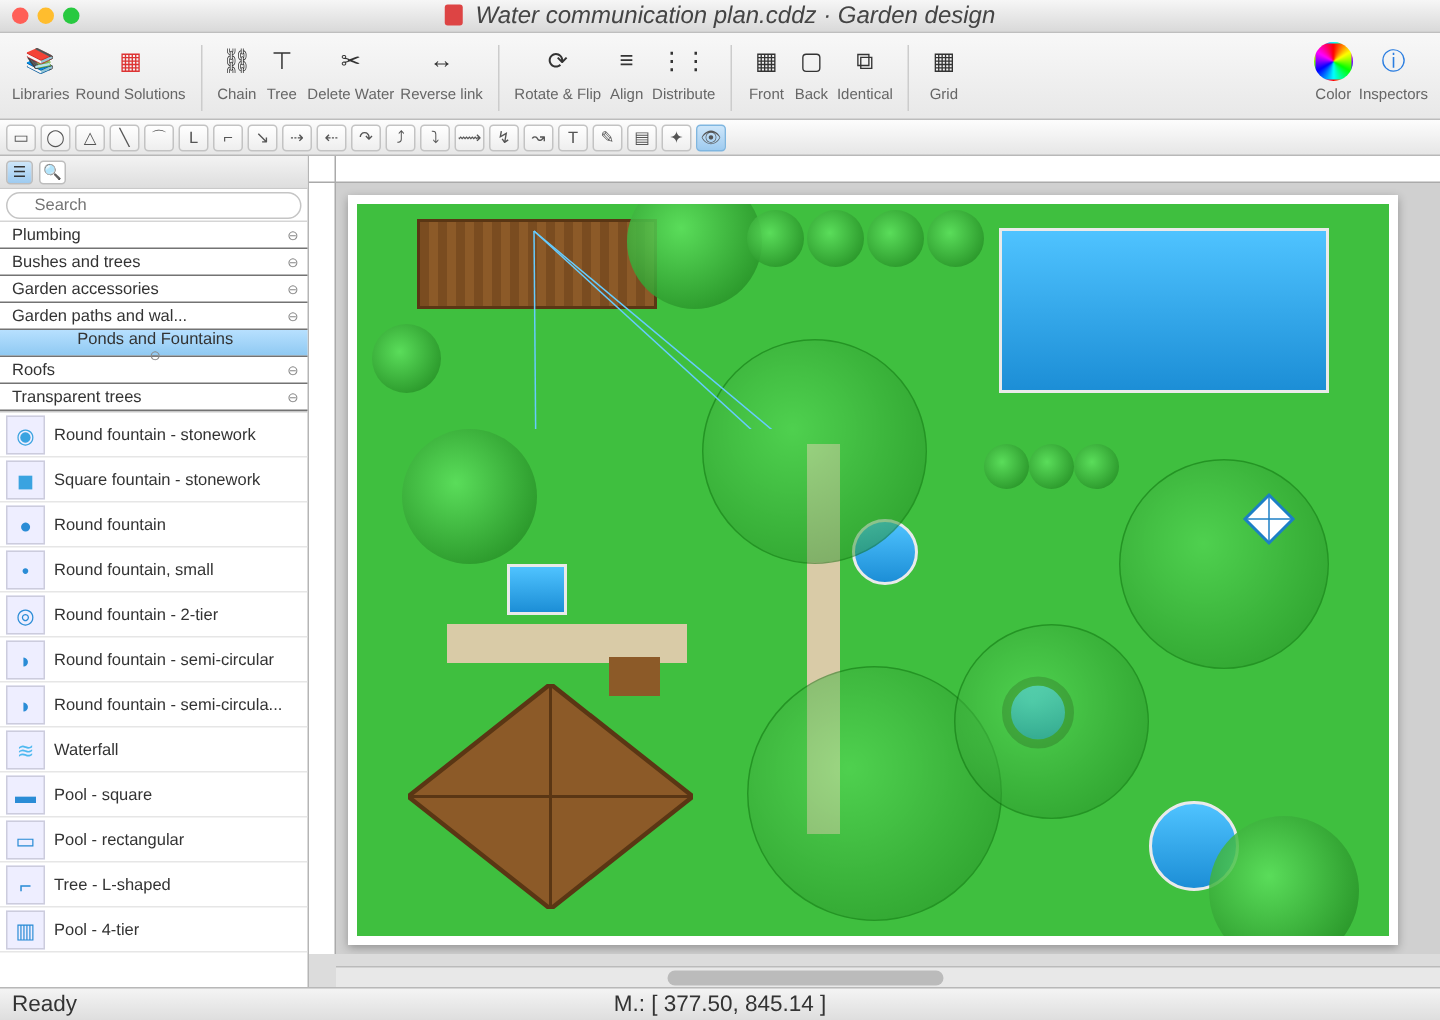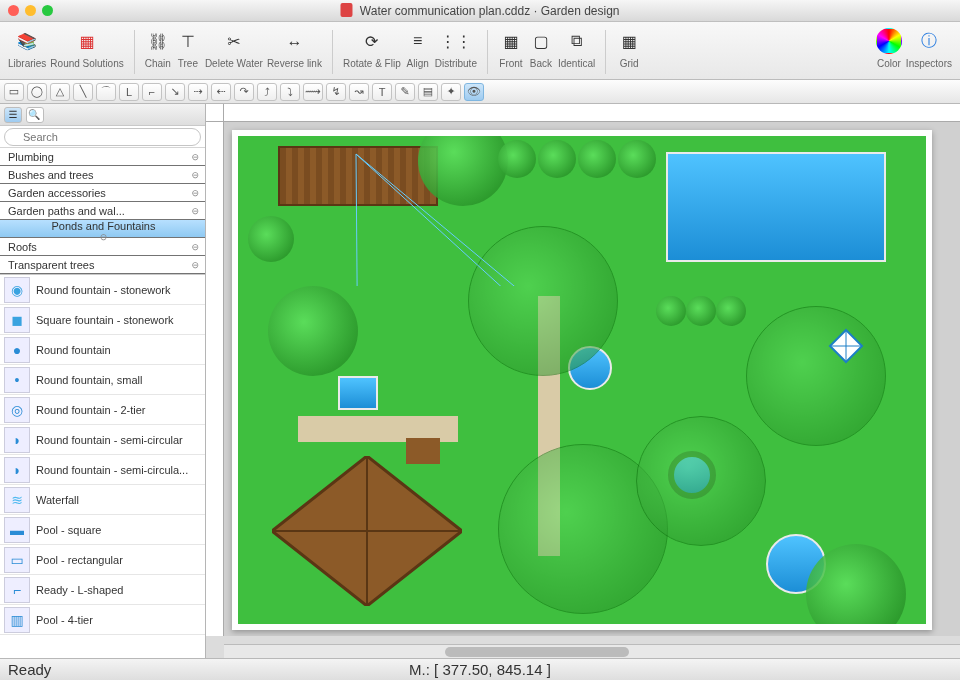--- a/index.html
+++ b/index.html
@@ -1,21 +1,21 @@
 <!DOCTYPE html>
 <html><head>
 <meta charset="utf-8">
 <style>
   * { box-sizing: border-box; margin: 0; padding: 0; font-family: "Lucida Grande", Helvetica, Arial, sans-serif; }
   body { width: 960px; height: 680px; background: #ececec; overflow: hidden; font-size: 11px; color: #333; }
   .titlebar { height: 22px; background: linear-gradient(#f6f6f6,#d9d9d9); display: flex; align-items: center; padding: 0 8px; position: relative; border-bottom:1px solid #bfbfbf;}
   .traffic { display:flex; gap:6px; }
   .dot { width:11px; height:11px; border-radius:50%; }
   .dot.red{background:#ff5f57;} .dot.yellow{background:#ffbd2e;} .dot.green{background:#28c940;}
-  .title { position:absolute; left:50%; transform:translateX(-50%); font-size:12px; color:#444;}
+  .title { position:absolute; left:50%; transform:translateX(-50%); font-size:16px; color:#444;font-style:italic;}
   .doc-icon{display:inline-block;width:12px;height:14px;background:#d44; border-radius:2px; margin-right:4px; vertical-align:-2px;}
   .toolbar { height:58px; background:linear-gradient(#f8f8f8,#e8e8e8); border-bottom:1px solid #bcbcbc; display:flex; align-items: flex-start; padding:4px 6px;}
   .tgroup { display:flex; flex-direction:column; align-items:center; margin:0 2px;}
   .tgroup .icons{display:flex; gap:6px; height:30px; align-items:center;}
   .tgroup .lbl{font-size:10px; color:#666; margin-top:2px; white-space:nowrap;}
   .tbtn{width:26px;height:26px;border:1px solid transparent;border-radius:4px;display:flex;align-items:center;justify-content:center;font-size:16px;}
   .sep{width:1px; height:44px; background:#ccc; margin:4px 8px;}
   .spacer{flex:1;}
   .subtoolbar{height:24px; background:linear-gradient(#fdfdfd,#e6e6e6); border-bottom:1px solid #b8b8b8; display:flex; align-items:center; padding:0 4px; gap:3px;}
   .sbtn{width:20px;height:18px;border:1px solid #c3c3c3;border-radius:3px;background:linear-gradient(#fff,#eee);display:flex;align-items:center;justify-content:center;font-size:11px;color:#555;}
@@ -266,21 +266,21 @@
         <div class="shape">
           <div class="thumb" style="color: rgb(42, 140, 214);">▬</div>
           <span>Pool - square</span>
         </div>
         <div class="shape">
           <div class="thumb" style="color: rgb(42, 140, 214);">▭</div>
           <span>Pool - rectangular</span>
         </div>
         <div class="shape">
           <div class="thumb" style="color: rgb(42, 140, 214);">⌐</div>
-          <span>Ready - L-shaped</span>
+          <span>Tree - L-shaped</span>
         </div>
         <div class="shape">
           <div class="thumb" style="color: rgb(42, 140, 214);">▥</div>
           <span>Pool - 4-tier</span>
         </div>
       </div>
   </div>
 
   <div class="canvas-wrap">
     <div class="ruler-corner"></div>

